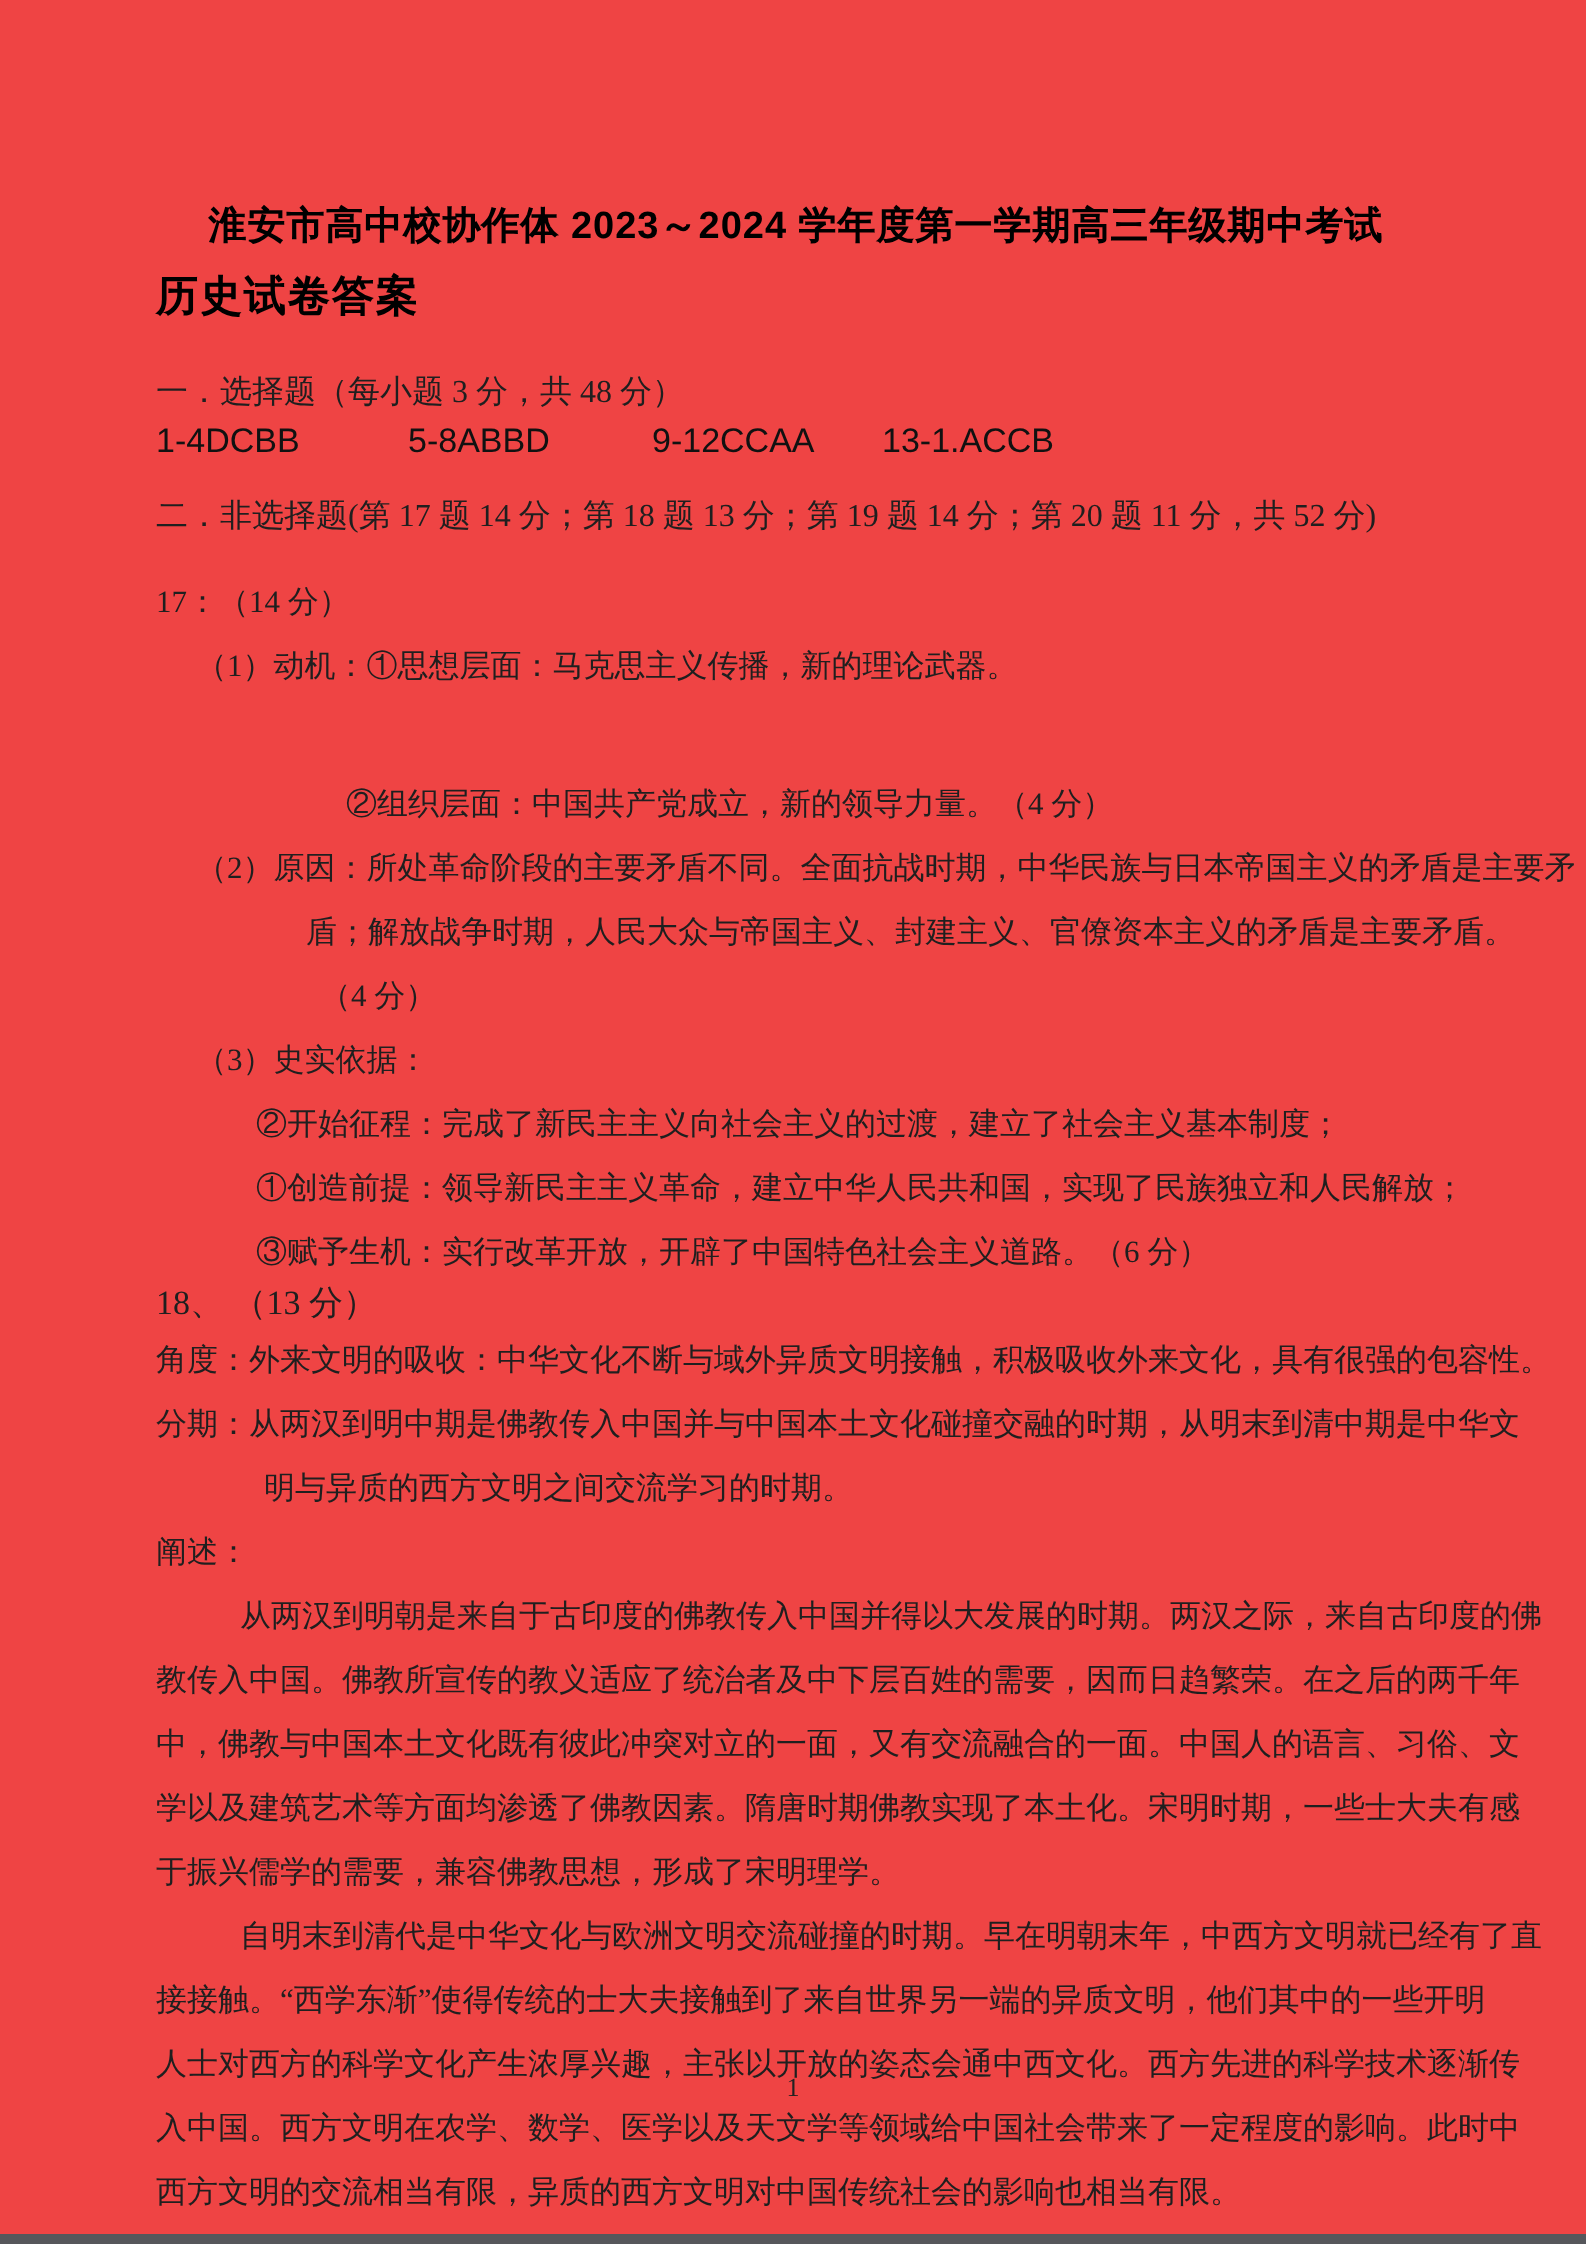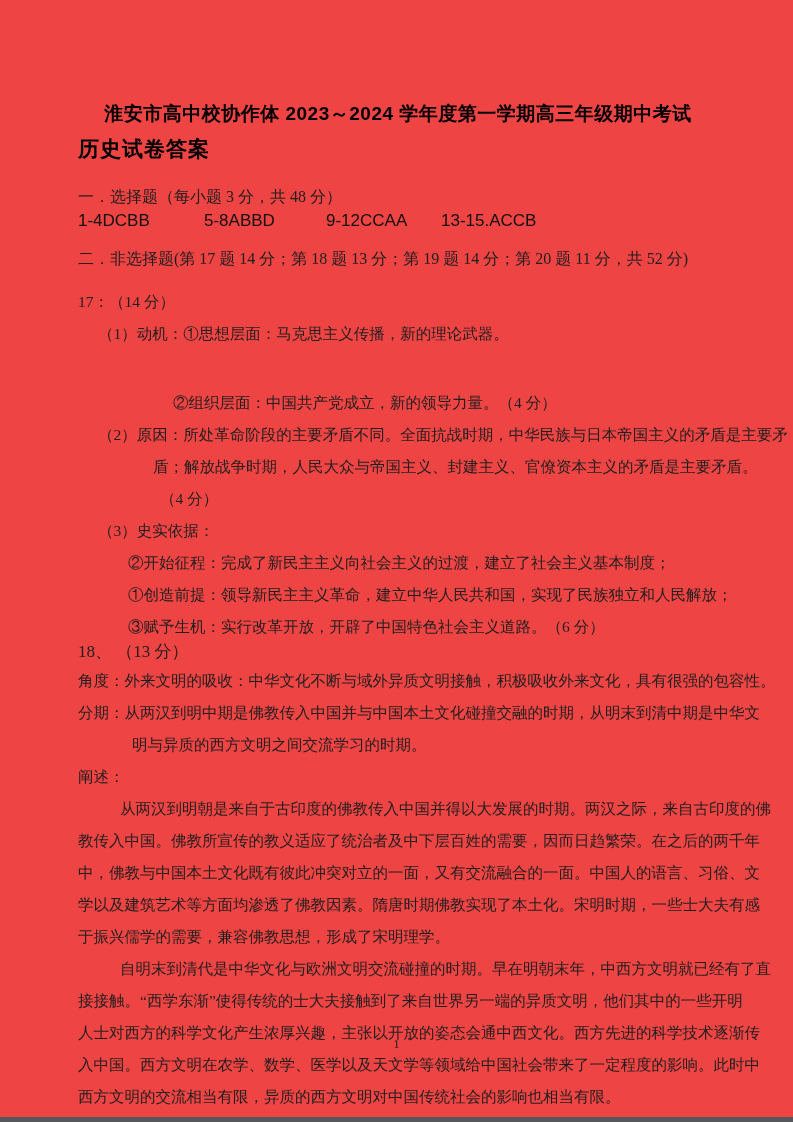--- a/index.html
+++ b/index.html
@@ -108,21 +108,21 @@
 
   <div class="doc-title">淮安市高中校协作体 2023～2024 学年度第一学期高三年级期中考试</div>
   <div class="doc-subtitle">历史试卷答案</div>
 
   <div class="sec-heading sec1-heading">一．选择题（每小题 3 分，共 48 分）</div>
 
   <div class="answers-row">
     <span class="ag0">1-4DCBB</span>
     <span class="ag1">5-8ABBD</span>
     <span class="ag2">9-12CCAA</span>
-    <span class="ag3">13-15.ACCB</span>
+    <span class="ag3">13-1.ACCB</span>
   </div>
 
   <div class="sec-heading sec2-heading">二．非选择题(第 17 题 14 分；第 18 题 13 分；第 19 题 14 分；第 20 题 11 分，共 52 分)</div>
 
   <div class="qnum">17：（14 分）</div>
   <div class="line ind-a">（1）动机：①思想层面：马克思主义传播，新的理论武器。</div>
   <div class="line ind-b">②组织层面：中国共产党成立，新的领导力量。（4 分）</div>
   <div class="line ind-a">（2）原因：所处革命阶段的主要矛盾不同。全面抗战时期，中华民族与日本帝国主义的矛盾是主要矛</div>
   <div class="line ind-c">盾；解放战争时期，人民大众与帝国主义、封建主义、官僚资本主义的矛盾是主要矛盾。</div>
   <div class="line ind-d">（4 分）</div>

